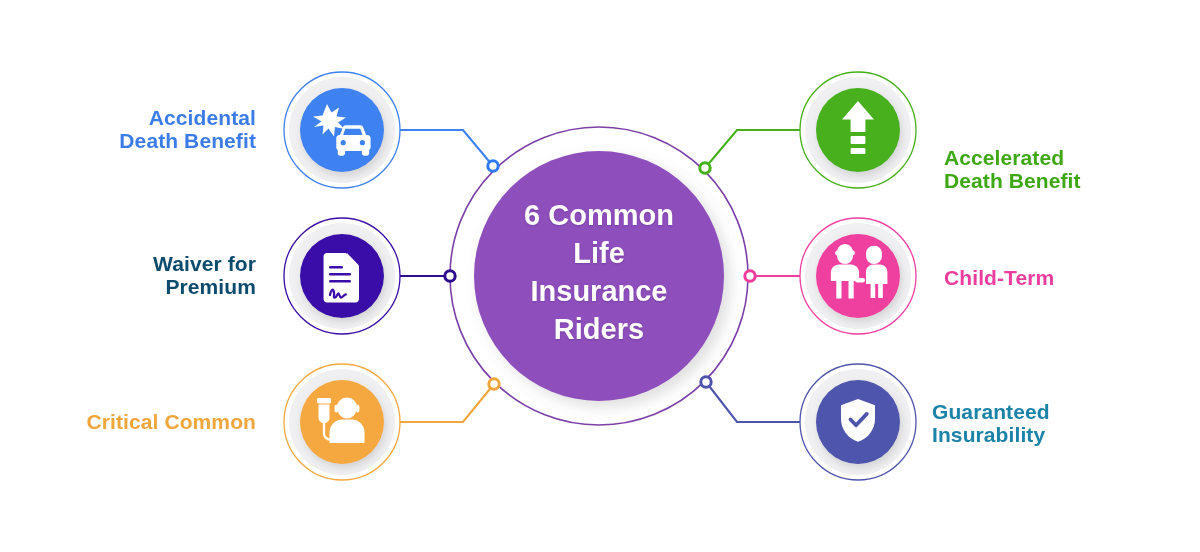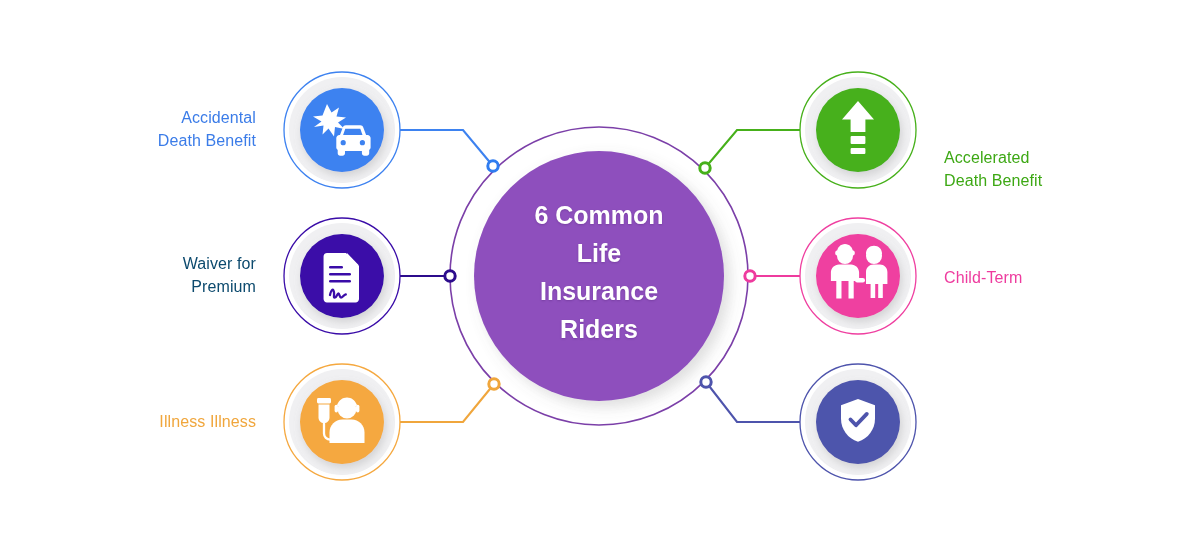--- a/index.html
+++ b/index.html
@@ -21,41 +21,41 @@
   }
   #diagram-svg {
     position: absolute;
     left: 0;
     top: 0;
     width: 1200px;
     height: 552px;
   }
   .node-label {
     position: absolute;
-    font-weight: normal;
-    font-size: 16px;
+    font-weight: bold;
+    font-size: 21px;
     line-height: 23px;
     letter-spacing: 0.1px;
     white-space: pre-line;
   }
   .label-left {
     text-align: right;
   }
   .label-right {
     text-align: left;
   }
   .center-text {
     position: absolute;
     left: 474px;
     top: 196px;
     width: 250px;
     text-align: center;
     color: #ffffff;
     font-weight: bold;
-    font-size: 25px;
+    font-size: 29px;
     line-height: 38px;
     white-space: pre-line;
     text-shadow: 0 1px 2px rgba(60,20,90,0.25);
   }
 </style>
 </head>
 <body>
 
 <div id="stage">
 
@@ -178,21 +178,23 @@
 Life
 Insurance
 Riders</div>
 
   <div class="node-label label-left" style="left:40px; top:106px; width:216px; color:#3b7ce8;">Accidental
 Death Benefit</div>
 
   <div class="node-label label-left" style="left:40px; top:252px; width:216px; color:#0c4a6e;">Waiver for
 Premium</div>
 
-  <div class="node-label label-left" style="left:40px; top:410px; width:216px; color:#f0a63c;">Illness Illness</div>
+  <div class="node-label label-left" style="left:40px; top:410px; width:216px; color:#f0a63c;">Critical Common</div>
 
   <div class="node-label label-right" style="left:944px; top:106px; width:230px; color:#3da814;margin-top:40px;">Accelerated
 Death Benefit</div>
 
   <div class="node-label label-right" style="left:944px; top:266px; width:230px; color:#ee3b9e;">Child-Term</div>
 
+  <div class="node-label label-right" style="left:932px; top:400px; width:240px; color:#1b82a8;">Guaranteed
+Insurability</div>
 
 </div>
 
 </body></html>

